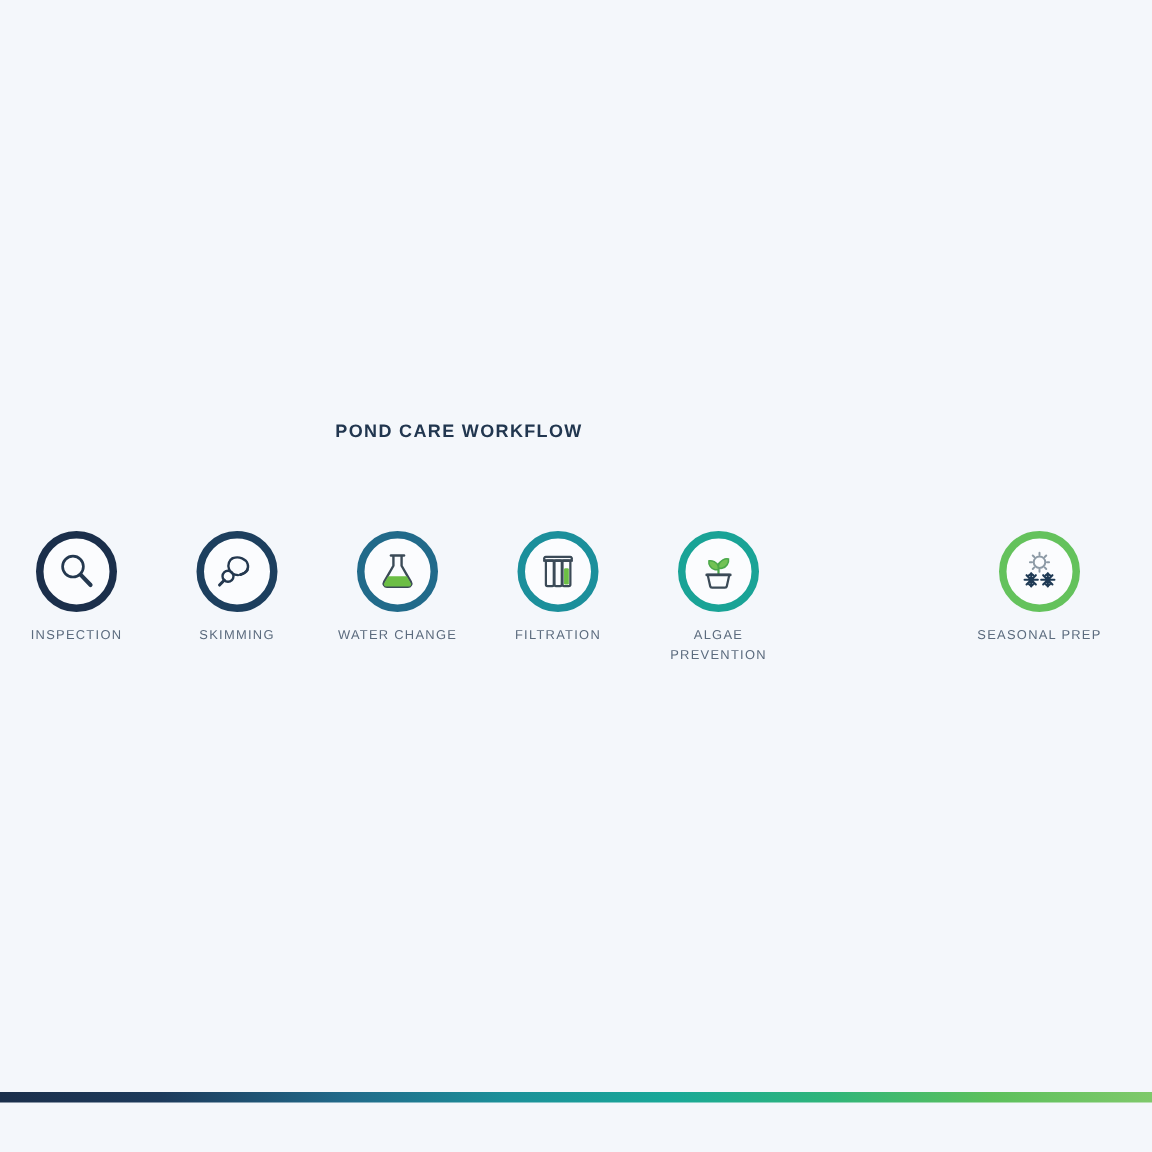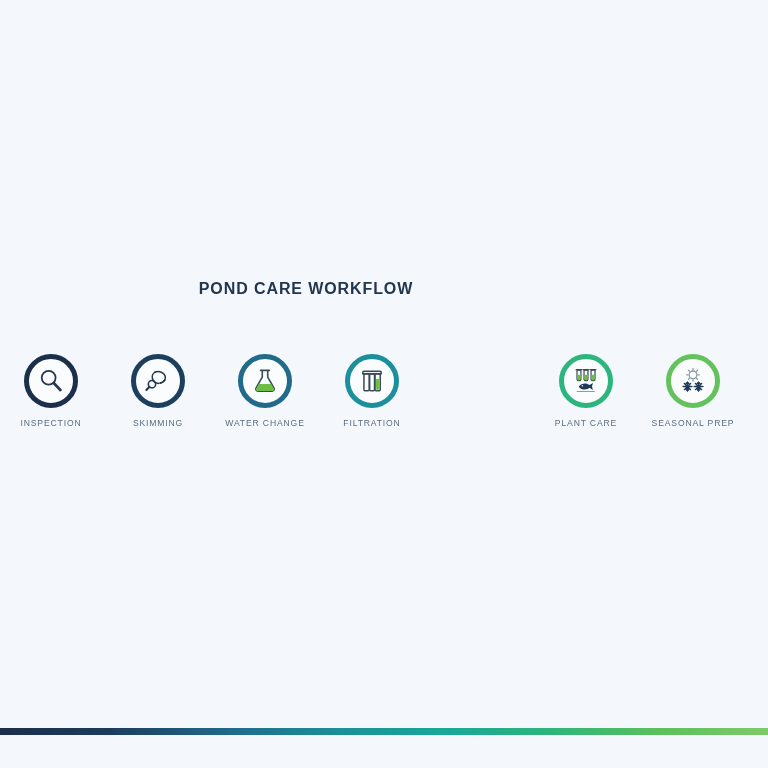--- a/index.html
+++ b/index.html
@@ -20,21 +20,21 @@
     inset: 0;
   }
 
   
   #diagram-title {
     position: absolute;
     top: 280px;
     left: 0;
     width: 612px;
     text-align: center;
-    font-size: 16px;
+    font-size: 12px;
     font-weight: bold;
     letter-spacing: 0.9px;
     color: #21364f;
     white-space: nowrap;
     user-select: none;
   }
 
   
   #workflow {
     position: absolute;
@@ -169,42 +169,36 @@
               <rect x="7.4" y="8.2" width="5.6" height="18.2" rx="1.1"></rect>
               <rect x="13.5" y="8.2" width="5.2" height="18.2" rx="1.1"></rect>
               <rect x="19.2" y="8.2" width="5.6" height="18.2" rx="1.1"></rect>
               <rect x="20.3" y="13.6" width="3.4" height="11.6" rx="0.9" fill="#6cbe45" stroke="none"></rect>
             </svg>
           </span>
         </div>
         <div class="node-label">FILTRATION</div>
       </div>
 
-
-      <div class="node" style="left:586px">
-        <div class="node-circle" style="border:5px solid #2cb57c">
+      <div class="node" style="left:479px">
+        <div class="node-circle" style="border:5px solid #19a396">
           <span>
             <svg width="30" height="30" viewBox="0 0 32 32" fill="none">
-              <g stroke="#3b4a57" stroke-width="1.3" stroke-linejoin="round">
-                <path d="M6.4 4.4h4.2v9.2a2.1 2.1 0 0 1-4.2 0z"></path>
-                <path d="M13.9 4.4h4.2v9.2a2.1 2.1 0 0 1-4.2 0z"></path>
-                <path d="M21.4 4.4h4.2v9.2a2.1 2.1 0 0 1-4.2 0z"></path>
-              </g>
-              <path d="M6.6 9.4h3.8v4.2a1.9 1.9 0 0 1-3.8 0z" fill="#6cbe45"></path>
-              <path d="M14.1 9.4h3.8v4.2a1.9 1.9 0 0 1-3.8 0z" fill="#6cbe45"></path>
-              <path d="M21.6 9.4h3.8v4.2a1.9 1.9 0 0 1-3.8 0z" fill="#6cbe45"></path>
-              <path d="M5.6 3.9h5.8M13.1 3.9h5.8M20.6 3.9h5.8" stroke="#3b4a57" stroke-width="1.5" stroke-linecap="round"></path>
-              <path d="M8.2 22c2.6-3.9 8.4-4.3 11.6-1.7l3.6-2.2-1 3.8 1 3.6-3.6-2.2C16.6 26 10.8 25.6 8.2 22z" fill="#1f3a55"></path>
-              <circle cx="12.1" cy="21" r="0.85" fill="#fbfcfe"></circle>
-              <path d="M6.6 27.2h18.4" stroke="#6cbe45" stroke-width="1.2" stroke-linecap="round"></path>
-            </svg>
-          </span>
-        </div>
-        <div class="node-label">PLANT CARE</div>
-      </div>
+              <path d="M16 18.4V10.6" stroke="#4aa84a" stroke-width="1.6" stroke-linecap="round"></path>
+              <path d="M16 12.4c-1.2-3.3-4.6-4.4-6.8-4 -0.5 2.6 1.4 5.8 4.4 6.3 1 0.2 1.9 0 2.4-0.4z" fill="#72c255" stroke="#4aa84a" stroke-width="1.1"></path>
+              <path d="M16 11.4c1.2-3.6 4.8-4.8 7.1-4.3 0.5 2.7-1.5 6.1-4.6 6.6-1.1 0.2-2-0.1-2.5-0.5z" fill="#72c255" stroke="#4aa84a" stroke-width="1.1"></path>
+              <path d="M8.3 18.4h15.4l-1.8 8.1c-0.1 0.6-0.7 1-1.3 1H11.4c-0.6 0-1.2-0.4-1.3-1z" stroke="#3b4a57" stroke-width="1.6" stroke-linejoin="round"></path>
+              <path d="M7.6 18.4h16.8" stroke="#3b4a57" stroke-width="1.9" stroke-linecap="round"></path>
+            </svg>
+          </span>
+        </div>
+        <div class="node-label">ALGAE
+PREVENTION</div>
+      </div>
+
 
       <div class="node" style="left:693px">
         <div class="node-circle" style="border:5px solid #64c25c">
           <span>
             <svg width="30" height="30" viewBox="0 0 32 32" fill="none">
               <g stroke="#8d9aa6" stroke-width="1.4" stroke-linecap="round">
                 <circle cx="16" cy="9.4" r="4.1"></circle>
                 <path d="M16 2.6v1.6M16 14.6v1.5M9.2 9.4h1.5M21.3 9.4h1.5
                          M11.2 4.6l1.1 1.1M19.7 13.1l1.1 1.1M20.8 4.6l-1.1 1.1M12.3 13.1l-1.1 1.1"></path>
               </g>

